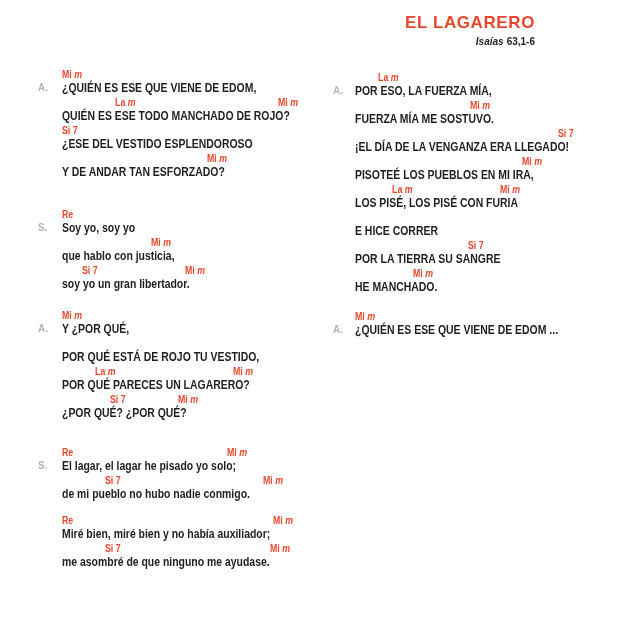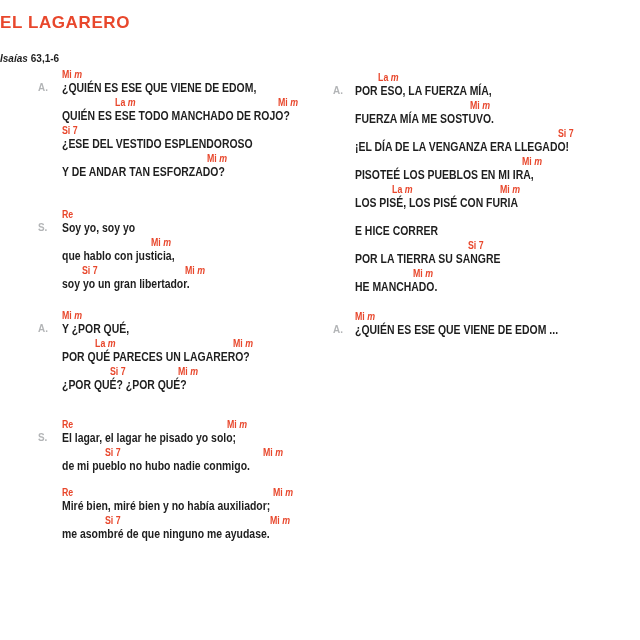--- a/index.html
+++ b/index.html
@@ -1,23 +1,23 @@
 <!DOCTYPE html>
 <html style="--accent: #e8472c; --label: #b3b5b7; --text: #1e1e1e;"><head>
 <meta charset="utf-8">
 <style>
   :root { --accent:#e8472c; --label:#b3b5b7; --text:#1e1e1e; }
   * { margin:0; padding:0; box-sizing:border-box; }
   html,body { background:#ffffff; }
   body { width:640px; height:640px; font-family:"Liberation Sans", sans-serif; }
   .page { position:relative; width:640px; height:640px; background:#fff; overflow:hidden; }
 
-  .header { position:absolute; top:13px; left:0; width:521px; text-align:left; }
+  .header { position:absolute; top:13px; left:14px; width:521px; text-align:right; }
   .title { font-size:17px; font-weight:bold; letter-spacing:0.6px; color:var(--accent); }
-  .subtitle { margin-top:20px; font-size:10px; font-weight:bold; color:var(--text); }
+  .subtitle { margin-top:3px; font-size:10px; font-weight:bold; color:var(--text); }
   .subtitle .book { font-style:italic; margin-right:3px; }
 
   .columns { position:absolute; top:68px; left:0; width:640px; height:572px; }
   .col { position:absolute; top:0; }
   .col-left  { left:38px;  width:295px; }
   .col-right { left:333px; width:307px; }
 
   .section { position:relative; padding-left:24px; }
   .col-right .section { padding-left:22px; }
   .sec-label { position:absolute; left:0; top:13px; font-size:11px; font-weight:bold;
@@ -95,20 +95,24 @@
         </div>
         <div class="section" style="margin-top: 17px;">
           <div class="sec-label">A.</div>
           <div class="line">
             <div class="chord-row">
               <span class="chord" style="left: 0px;">Mi <span class="mod-it">m</span></span>
             </div>
             <div class="lyric">Y ¿POR QUÉ,</div>
           </div>
           <div class="line">
+            <div class="chord-row"></div>
+            <div class="lyric">POR QUÉ ESTÁ DE ROJO TU VESTIDO,</div>
+          </div>
+          <div class="line">
             <div class="chord-row">
               <span class="chord" style="left: 33px;">La <span class="mod-it">m</span></span>
               <span class="chord" style="left: 171px;">Mi <span class="mod-it">m</span></span>
             </div>
             <div class="lyric">POR QUÉ PARECES UN LAGARERO?</div>
           </div>
           <div class="line">
             <div class="chord-row">
               <span class="chord" style="left: 48px;">Si <span class="mod">7</span></span>
               <span class="chord" style="left: 116px;">Mi <span class="mod-it">m</span></span>

